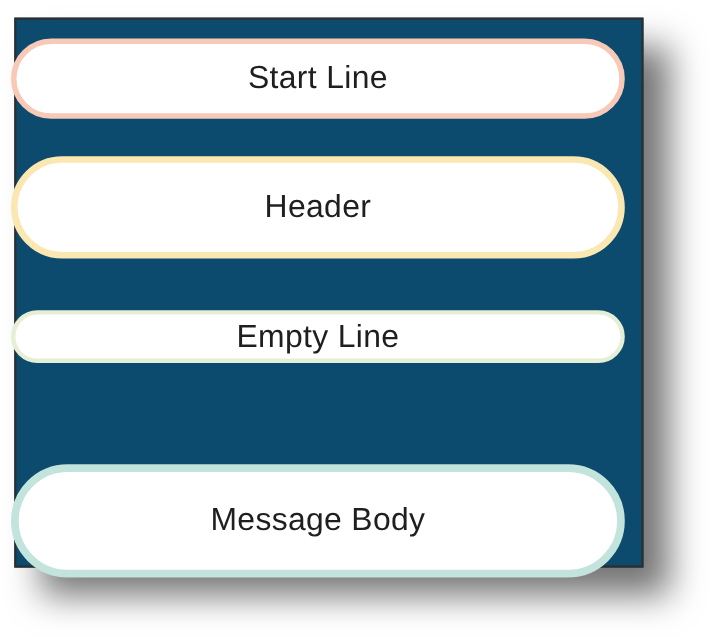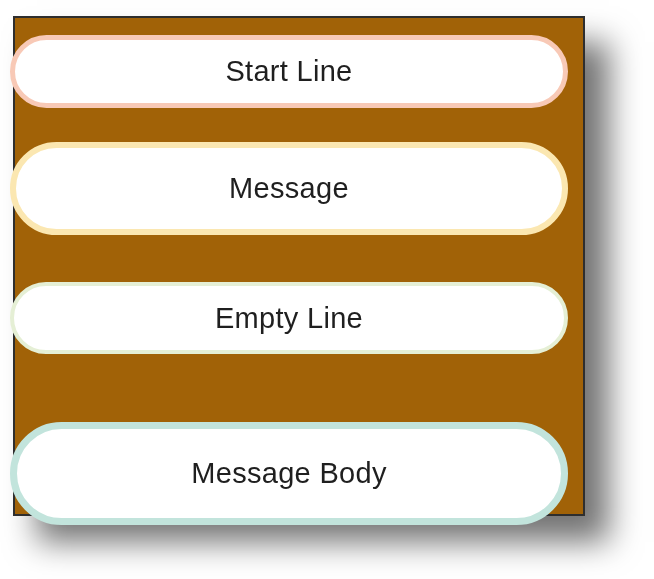--- a/index.html
+++ b/index.html
@@ -12,58 +12,58 @@
     height: 579px;
     overflow: hidden;
     font-family: "Liberation Sans", "DejaVu Sans", sans-serif;
   }
   .frame {
     position: absolute;
     left: 13px;
     top: 16px;
     width: 568px;
     height: 496px;
-    background: #a16207;
+    background: #0c4a6e;
     border: 2px solid #2e2e2e;
     box-shadow: 24px 26px 30px rgba(0, 0, 0, 0.55);
   }
   .pill {
     position: absolute;
     left: -5px;
     width: 558px;
     box-sizing: border-box;
     background: #ffffff;
     border-style: solid;
     border-radius: 999px;
     display: flex;
     align-items: center;
     justify-content: center;
     font-size: 29px;
     color: #1f1f1f;
     letter-spacing: 0.3px;
   }
   .pill-start-line   { top: 17px;  height: 73px;  border-width: 5px; }
   .pill-header       { top: 124px; height: 93px;  border-width: 6px; }
-  .pill-empty-line   { top: 264px; height: 72px;  border-width: 4px; text-align: right; }
+  .pill-empty-line   { top: 264px; height: 48px;  border-width: 4px; text-align: right; }
   .pill-message-body { top: 368px; height: 103px; border-width: 7px; }
   .pill-label {
     pointer-events: none;
   }
 </style>
 </head>
 <body>
 
 <div class="frame" style="border-color: rgb(46, 46, 46);">
 
   <div class="pill pill-start-line" style="border-color: rgb(248, 201, 182);">
     <span class="pill-label">Start Line</span>
   </div>
 
   <div class="pill pill-header" style="border-color: rgb(251, 231, 177);">
-    <span class="pill-label">Message</span>
+    <span class="pill-label">Header</span>
   </div>
 
   <div class="pill pill-empty-line" style="border-color: rgb(229, 239, 213);">
     <span class="pill-label">Empty Line</span>
   </div>
 
   <div class="pill pill-message-body" style="border-color: rgb(194, 228, 220); margin-top: 36px;">
     <span class="pill-label">Message Body</span>
   </div>
 

